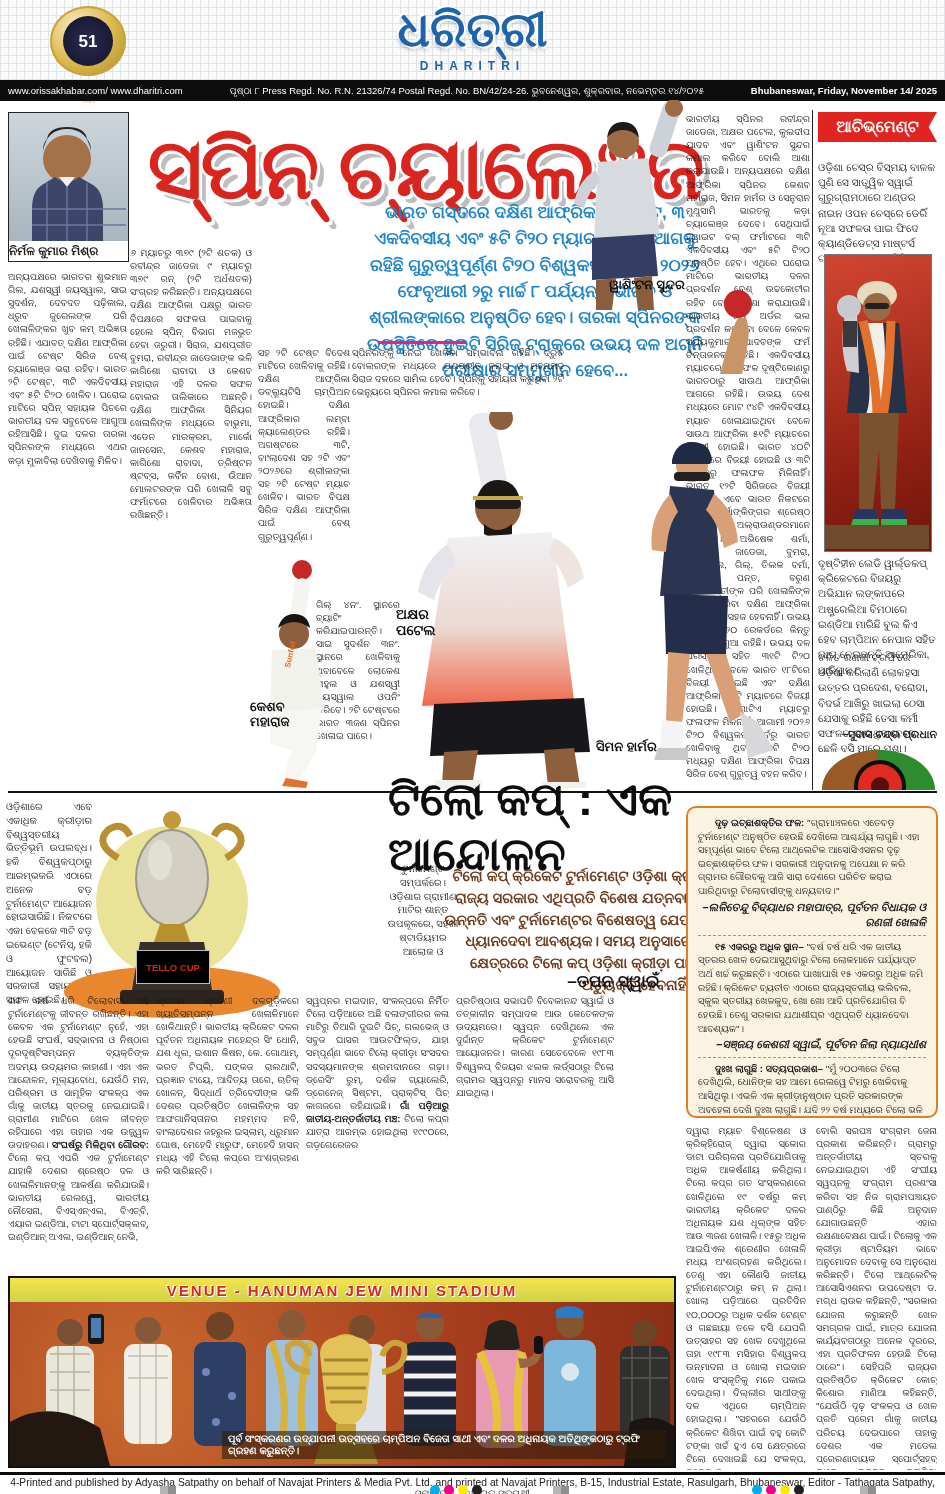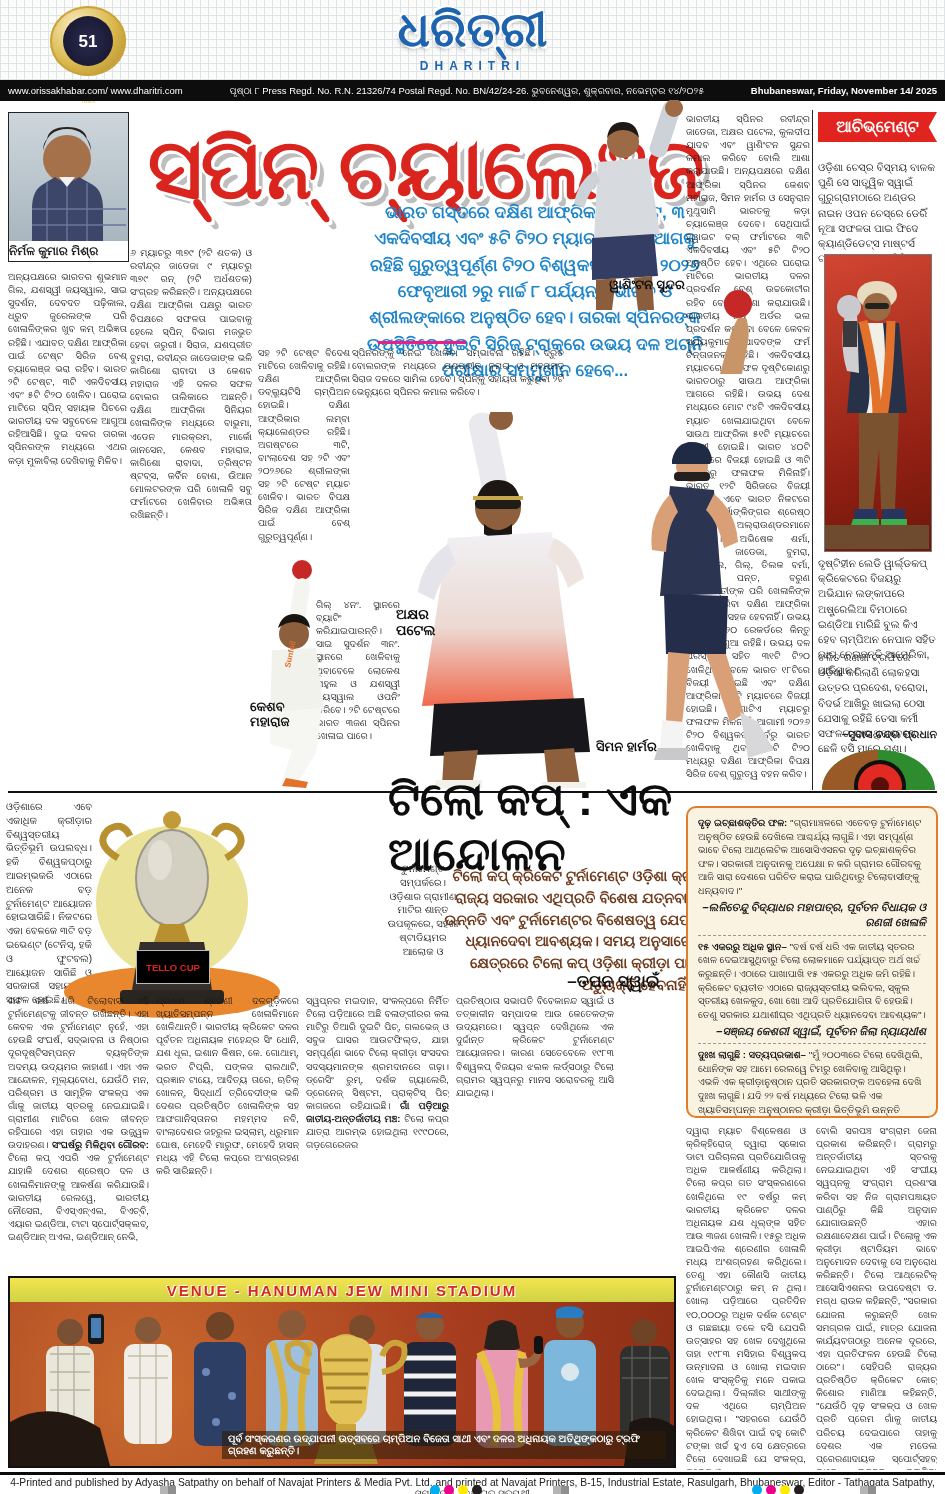--- a/index.html
+++ b/index.html
@@ -52,21 +52,21 @@
   .ach-by{font-weight:bold;font-size:11px;text-align:right;}
   
   .hr-main{background:#111;}
   .tillo-head{left:388px;top:794px;width:460px;height:66px;font-size:46px;font-weight:900;color:#0d0d0d;
         display:flex;align-items:center;}
   .tillo-intro{left:444px;top:866px;width:392px;height:112px;font-size:14.5px;font-weight:bold;color:#6e3a1c;
         text-align:center;line-height:1.5;}
   .tillo-by{font-weight:bold;font-size:17px;color:#111;text-align:right;}
   .quote-box{left:686px;top:806px;width:252px;height:312px;background:#fbf3e2;border:2px solid #e07d2a;
         border-radius:10px;padding:8px 10px;box-sizing:border-box;font-size:9.6px;line-height:1.42;overflow:hidden;}
-  .quote-box .qh{font-weight:900;color:#111;}
+  .quote-box .qh{font-weight:900;color:#111;margin-left:17px;}
   .quote-box .attr{font-weight:bold;font-style:italic;text-align:right;font-size:11px;margin:2px 0 4px;}
   .qsep{border:none;border-top:1px dashed #999;margin:4px 0;}
   .subhead{font-weight:900;color:#111;}
   .troph-label{display:flex;align-items:center;justify-content:center;background:#000000;border:1px solid #bbb;
         font-size:9.5px;font-weight:900;color:#d9251d;}
   
   .stadium{left:8px;top:1276px;width:668px;height:192px;border:2px solid #111;box-sizing:border-box;
         background:radial-gradient(circle at 20% 60%,#c96b2f,#a63c1e 60%,#8c2f16);overflow:hidden;}
   .st-banner{position:absolute;left:0;top:0;width:100%;height:24px;
         background:linear-gradient(#f4e44f,#cfd246);display:flex;align-items:center;justify-content:center;

